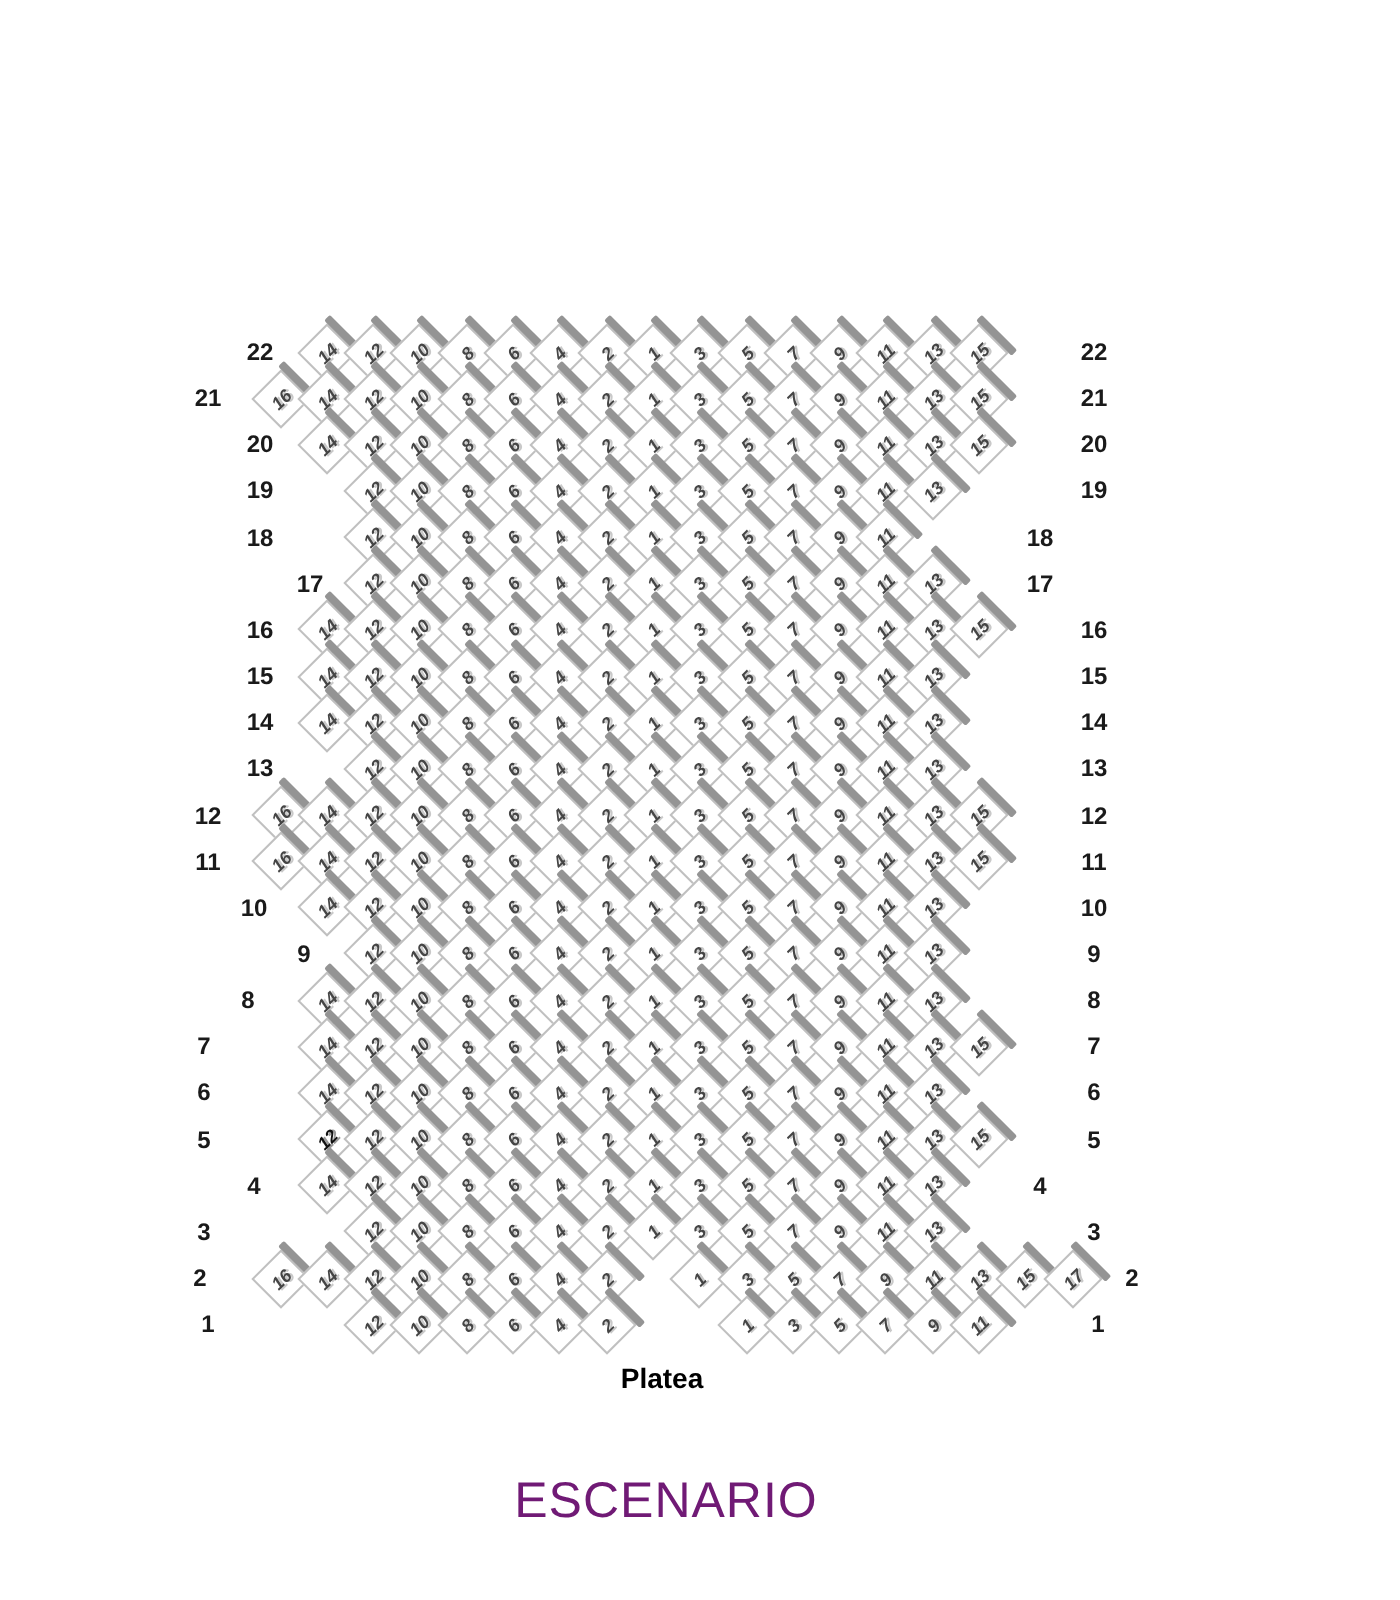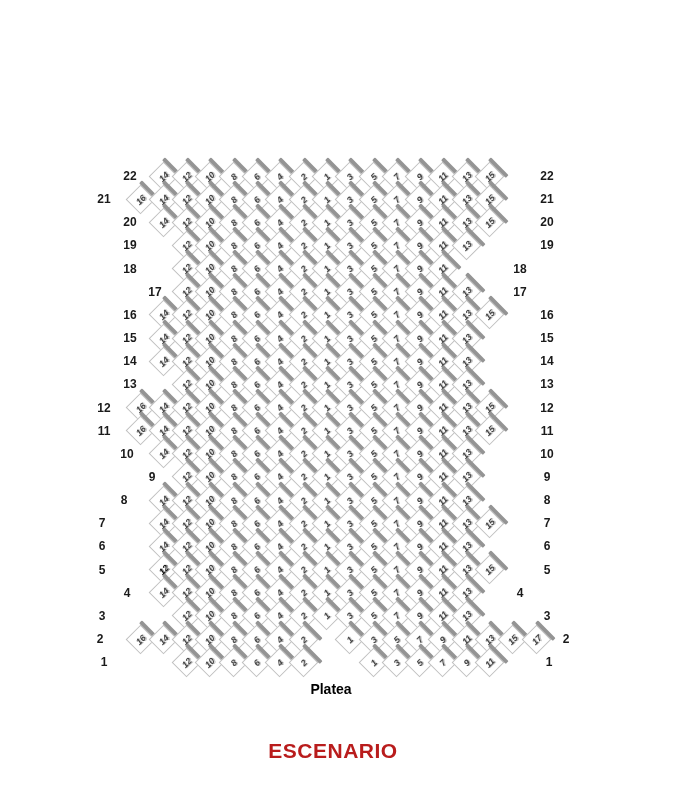--- a/index.html
+++ b/index.html
@@ -51,21 +51,21 @@
     text-shadow:1px 1px 0 #9a9a9a;
   }
   .platea{
     position:absolute;
     transform:translate(-50%,-50%);
     font-size:14px;font-weight:bold;color:#000;
   }
   .escenario{
     position:absolute;
     transform:translate(-50%,-50%);
-    font-size:21px;font-weight:bold;color:#b91c1c;
+    font-size:25px;font-weight:normal;color:#701a75;
     letter-spacing:0.5px;
   }
 </style>
 </head>
 <body>
 
 <div class="canvas">
   <div id="map">
       <div class="row-label" style="left: 130px; top: 176px;">22</div>
       <div class="row-label" style="left: 547px; top: 176px;">22</div>

